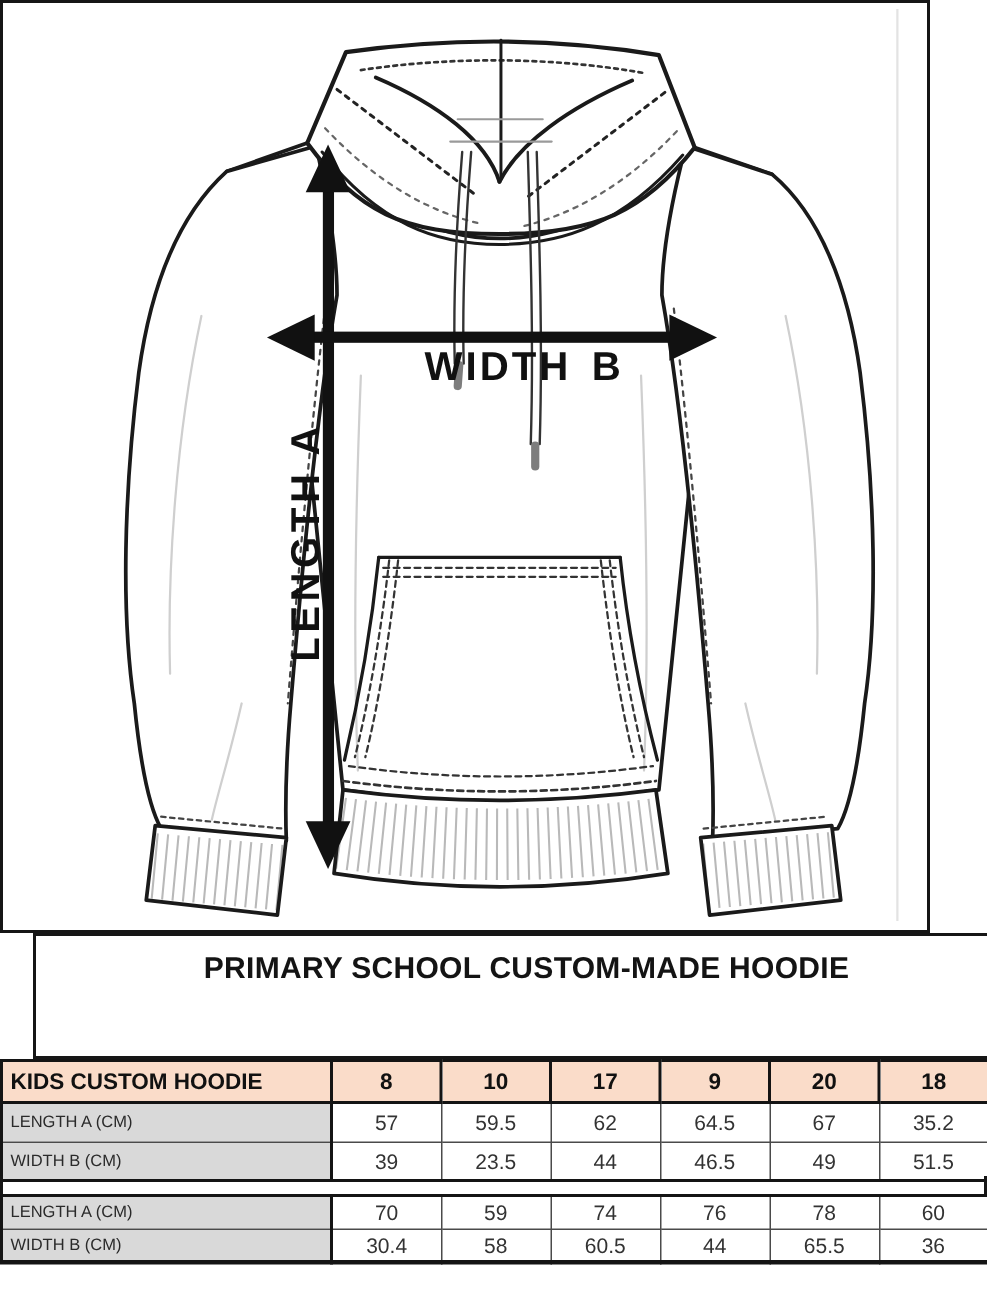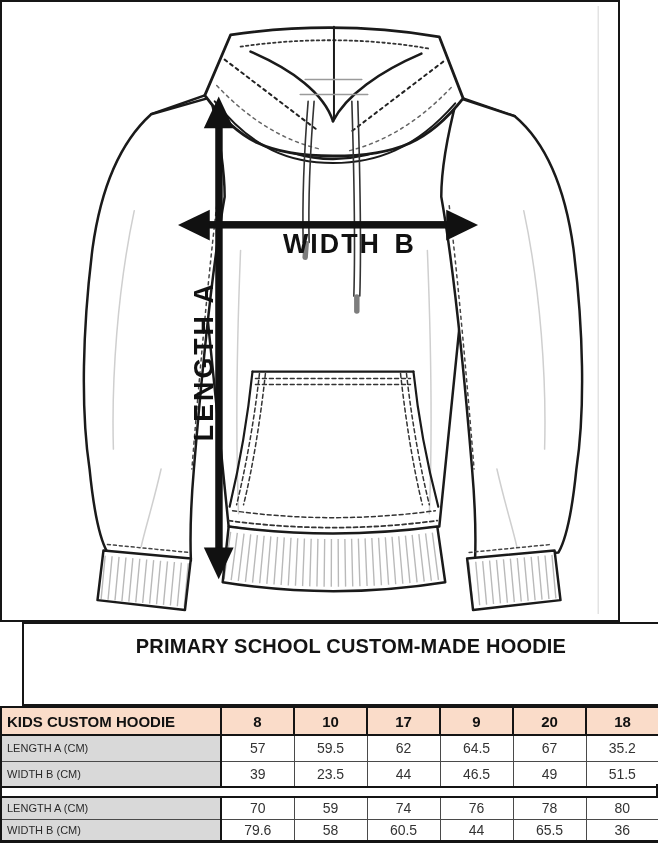--- a/index.html
+++ b/index.html
@@ -205,25 +205,25 @@
       <col style="width:73px">
   </colgroup>
   <tbody>
   <tr class="datarow">
     <td class="row-label">LENGTH A (CM)</td>
     <td>70</td>
     <td>59</td>
     <td>74</td>
     <td>76</td>
     <td>78</td>
-    <td>80</td>
+    <td>60</td>
   </tr>
   <tr class="datarow">
     <td class="row-label">WIDTH B (CM)</td>
-    <td>79.6</td>
+    <td>30.4</td>
     <td>58</td>
     <td>60.5</td>
     <td>44</td>
     <td>65.5</td>
     <td>36</td>
   </tr>
 </tbody>
   </table>
 
 </body></html>

